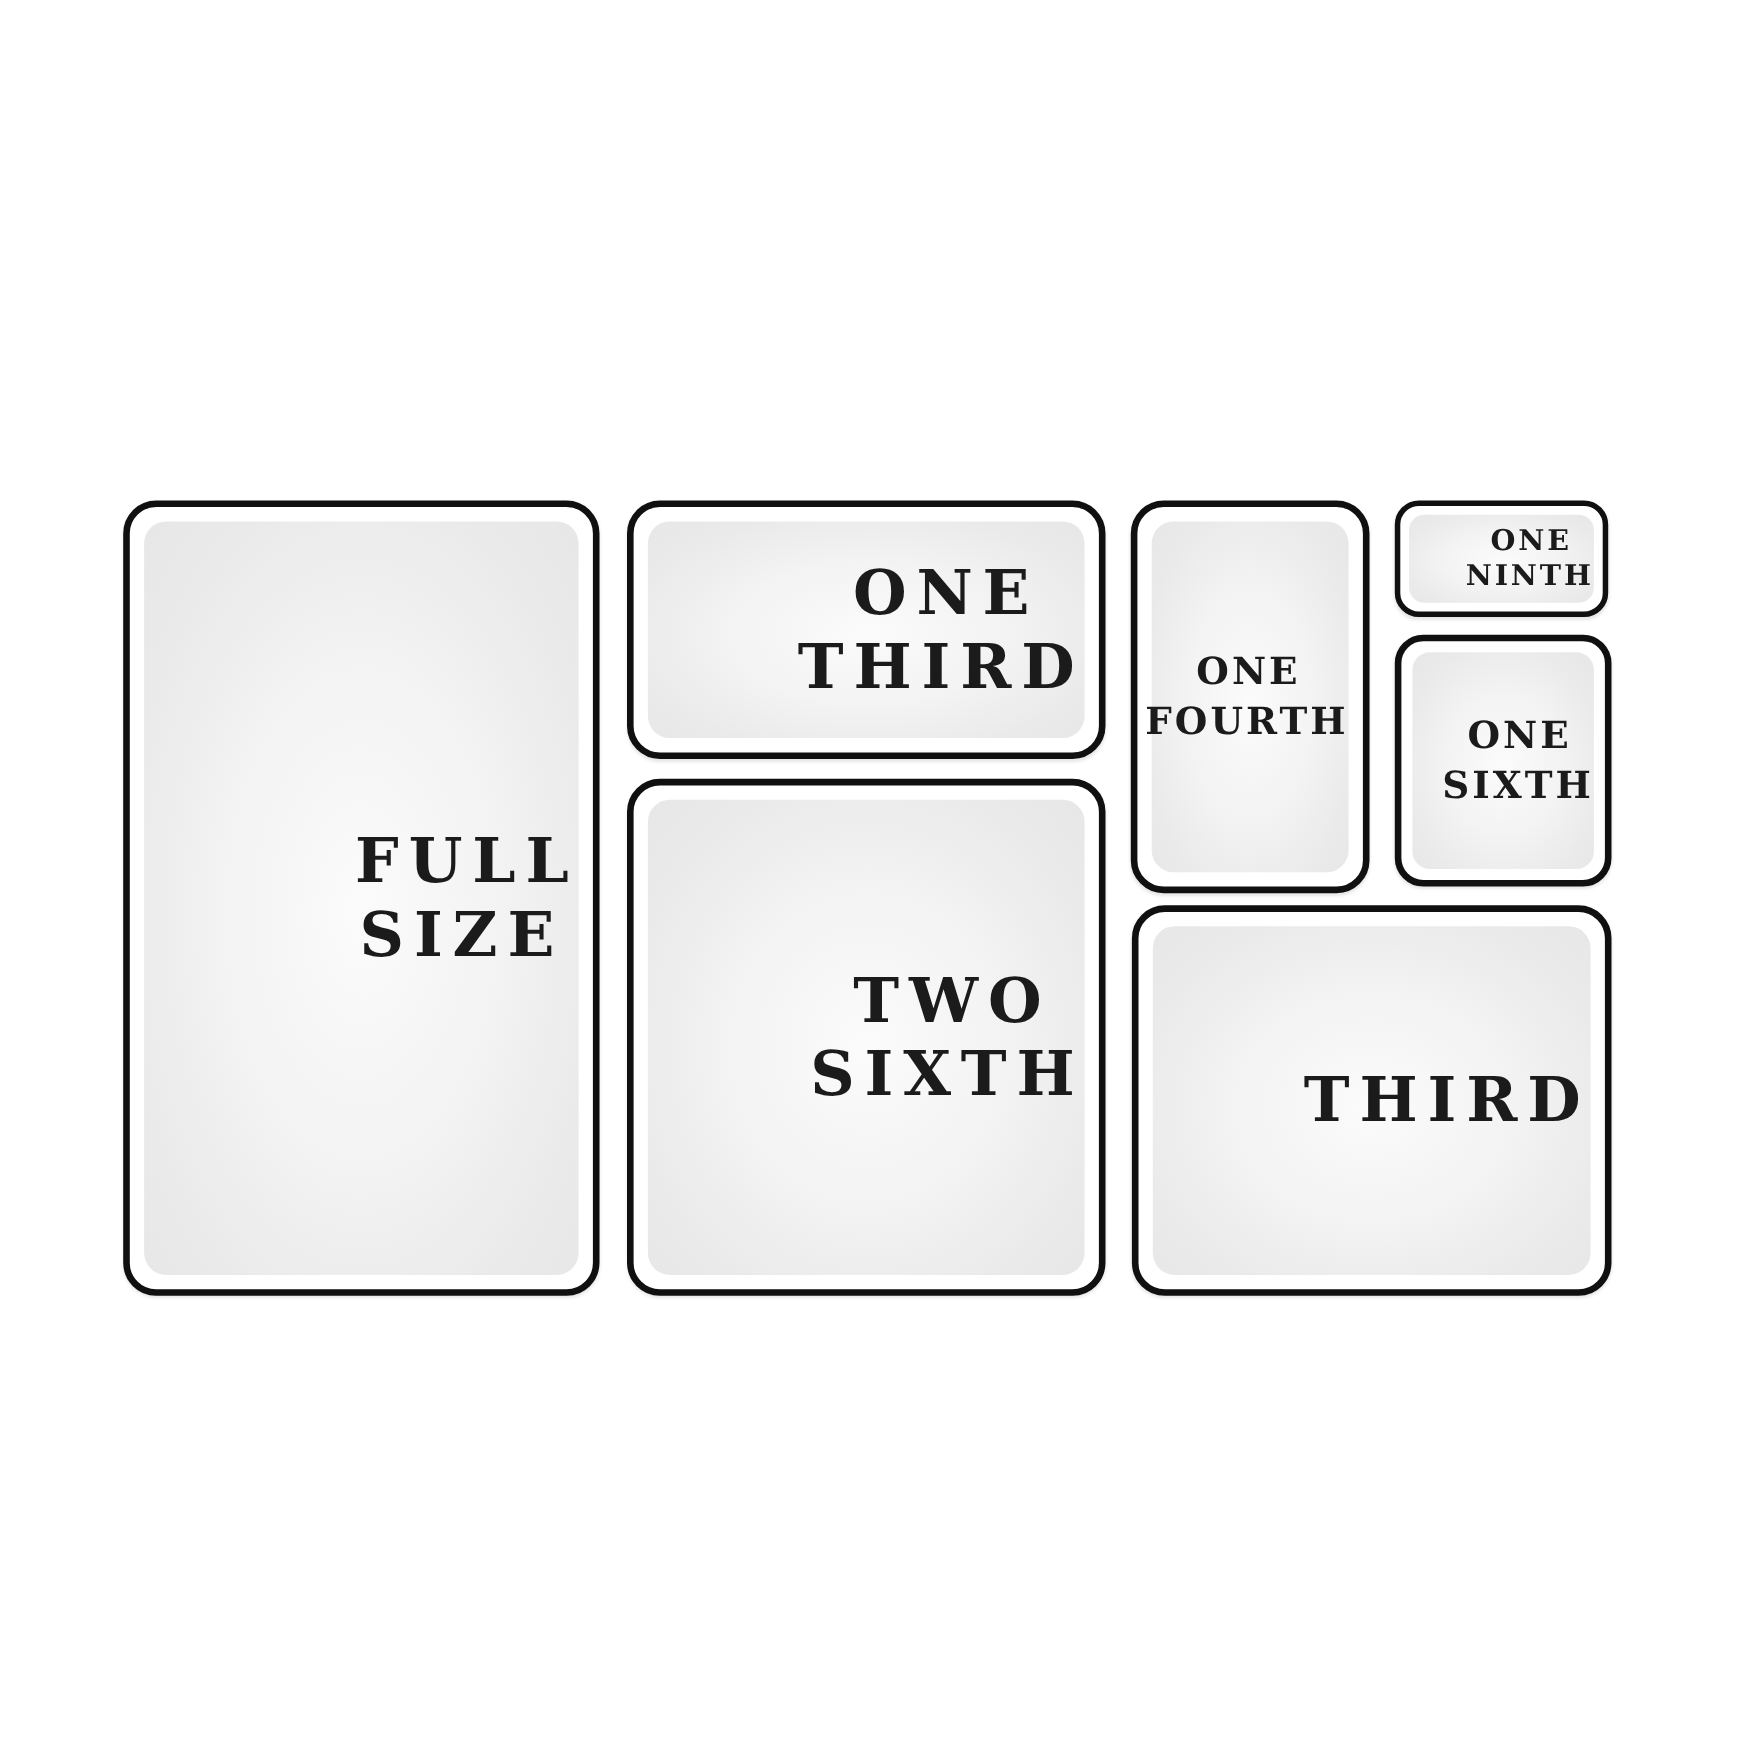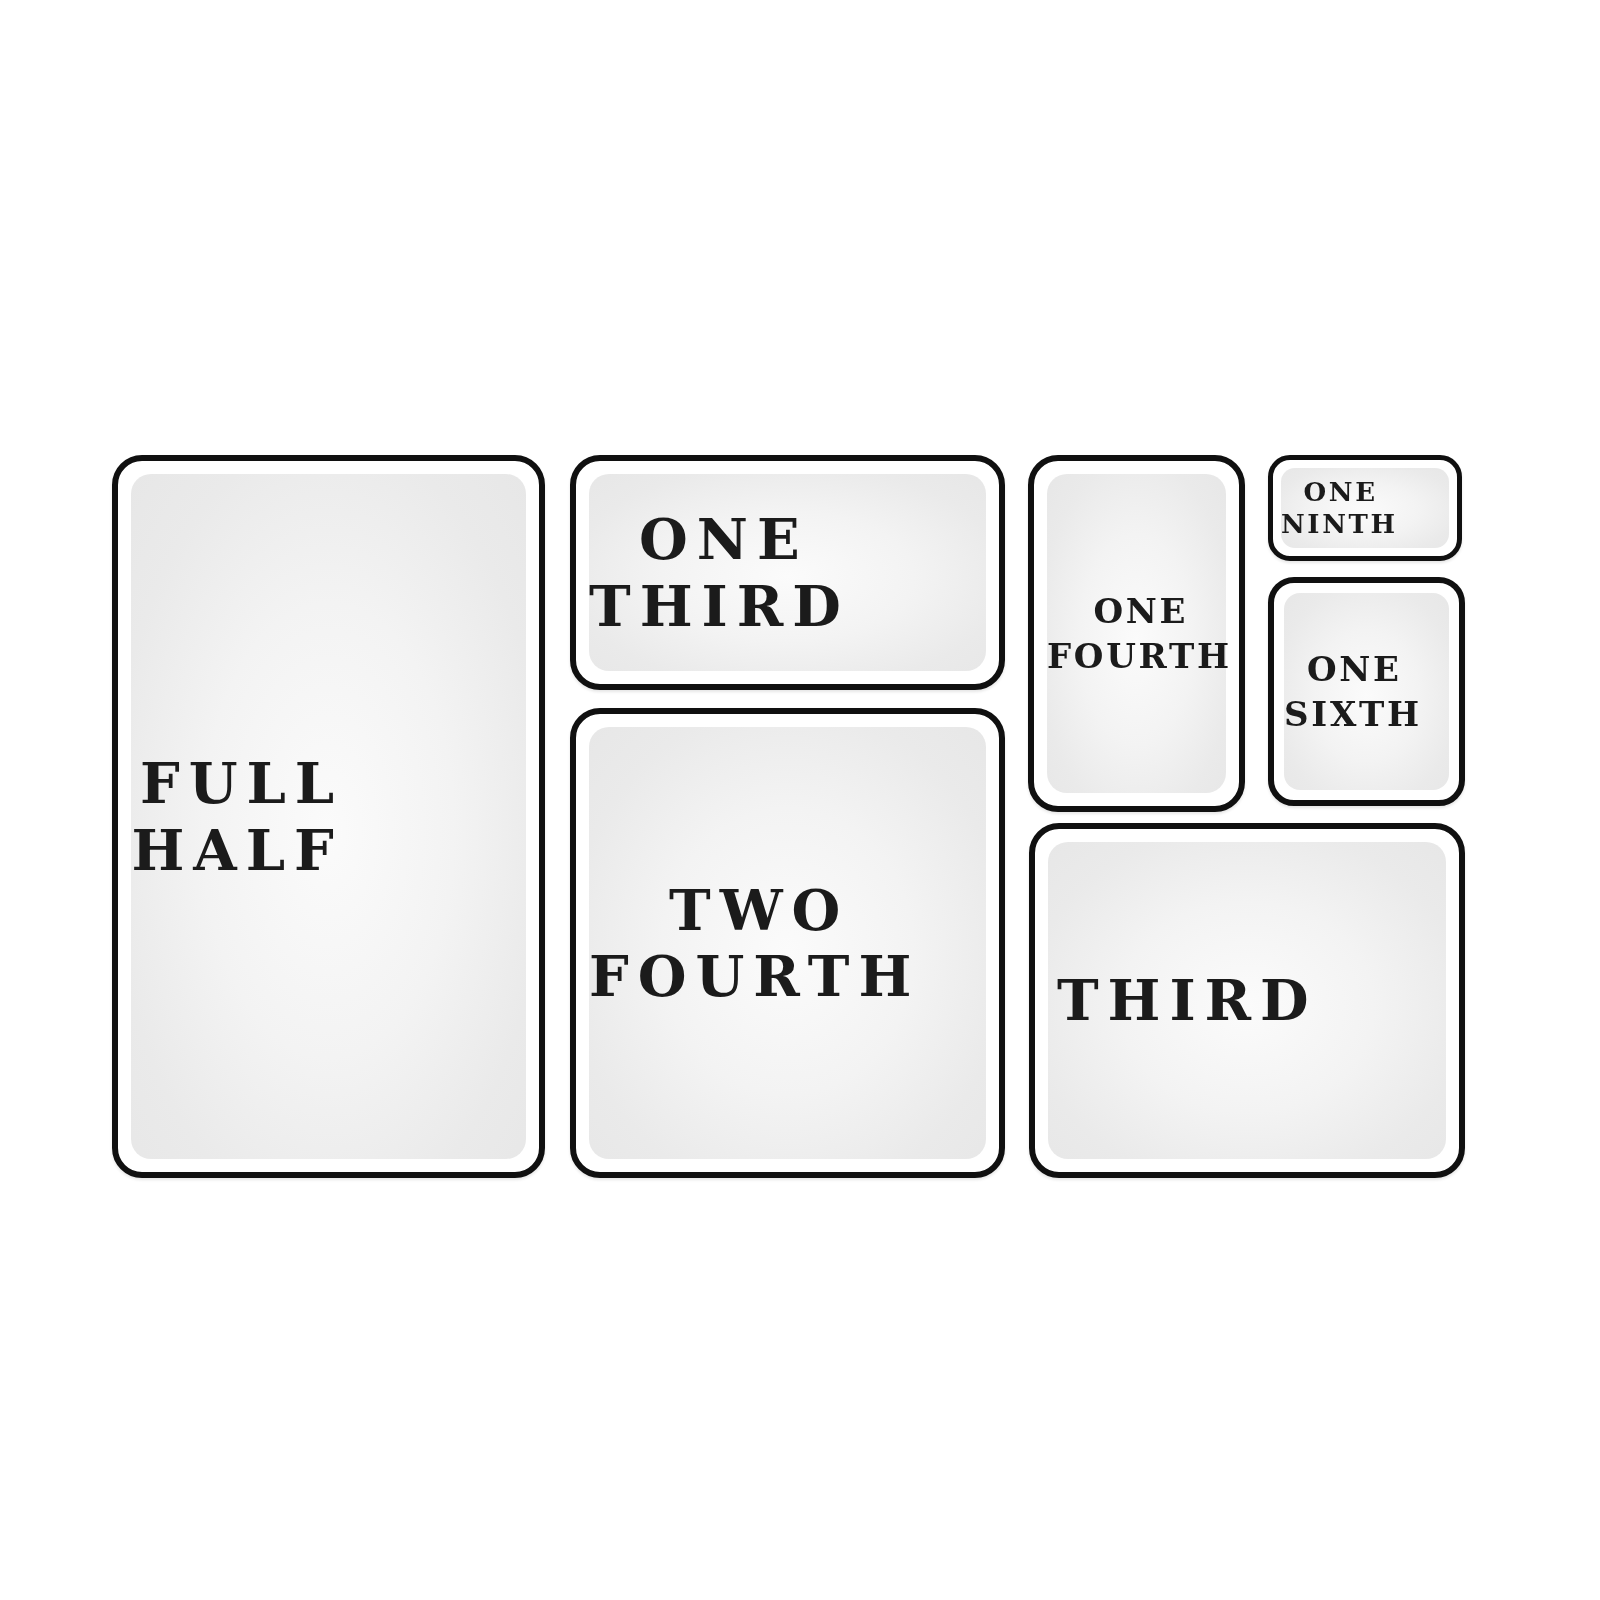--- a/index.html
+++ b/index.html
@@ -26,21 +26,21 @@
     box-shadow: 0 2px 3px rgba(0,0,0,0.10);
   }
   .pan-inner {
     width: 100%;
     height: 100%;
     box-sizing: border-box;
     border-radius: 20px;
     background: radial-gradient(ellipse at 50% 52%, #fbfbfb 0%, #f3f3f3 45%, #eaeaea 78%, #e7e7e7 100%);
     display: flex;
     align-items: center;
-    justify-content: flex-start;
+    justify-content: flex-end;
   }
   .pan-label {
     font-weight: 700;
     color: #1b1b1b;
     text-align: center;
     letter-spacing: 0.16em;
     line-height: 1.18;
     white-space: pre-line;
     text-indent: 0.16em; 
   }
@@ -66,35 +66,35 @@
   .pan-one-ninth .pan-label { font-size: 26px; letter-spacing: 0.10em; text-indent: 0.10em; line-height: 1.25; }
 </style>
 </head>
 <body>
 
 <div class="diagram">
 
   <div class="pan pan-full">
     <div class="pan-inner">
       <div class="pan-label">FULL
-HALF</div>
+SIZE</div>
     </div>
   </div>
 
   <div class="pan pan-one-third">
     <div class="pan-inner">
       <div class="pan-label">ONE
 THIRD</div>
     </div>
   </div>
 
   <div class="pan pan-two-thirds">
     <div class="pan-inner">
       <div class="pan-label">TWO
-FOURTH</div>
+SIXTH</div>
     </div>
   </div>
 
   <div class="pan pan-one-fourth">
     <div class="pan-inner">
       <div class="pan-label">ONE
 FOURTH</div>
     </div>
   </div>
 

